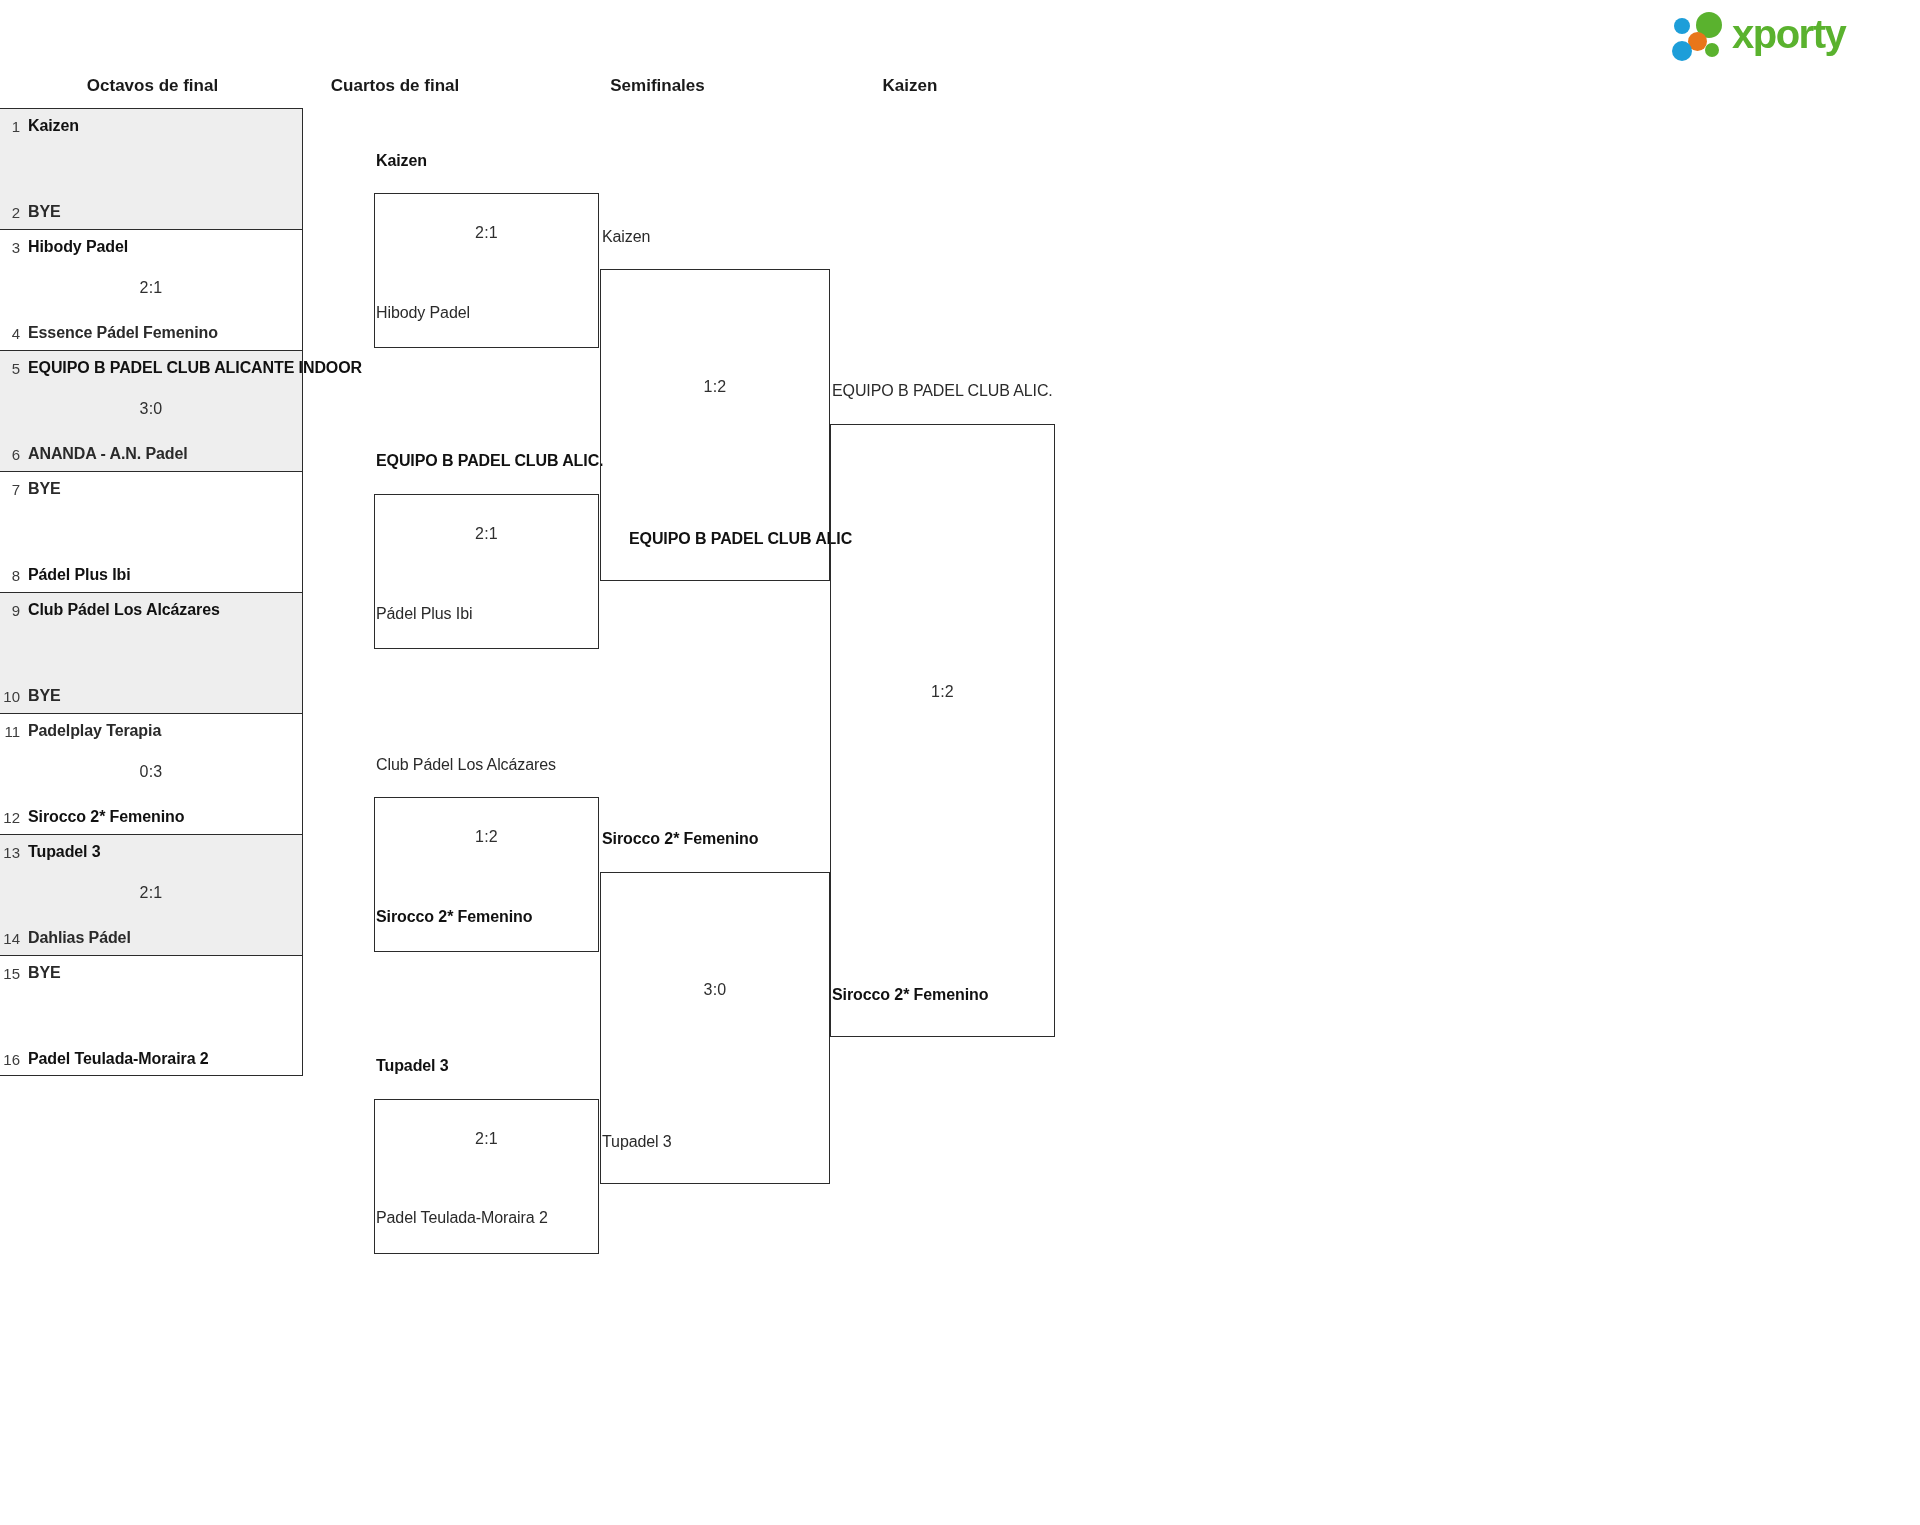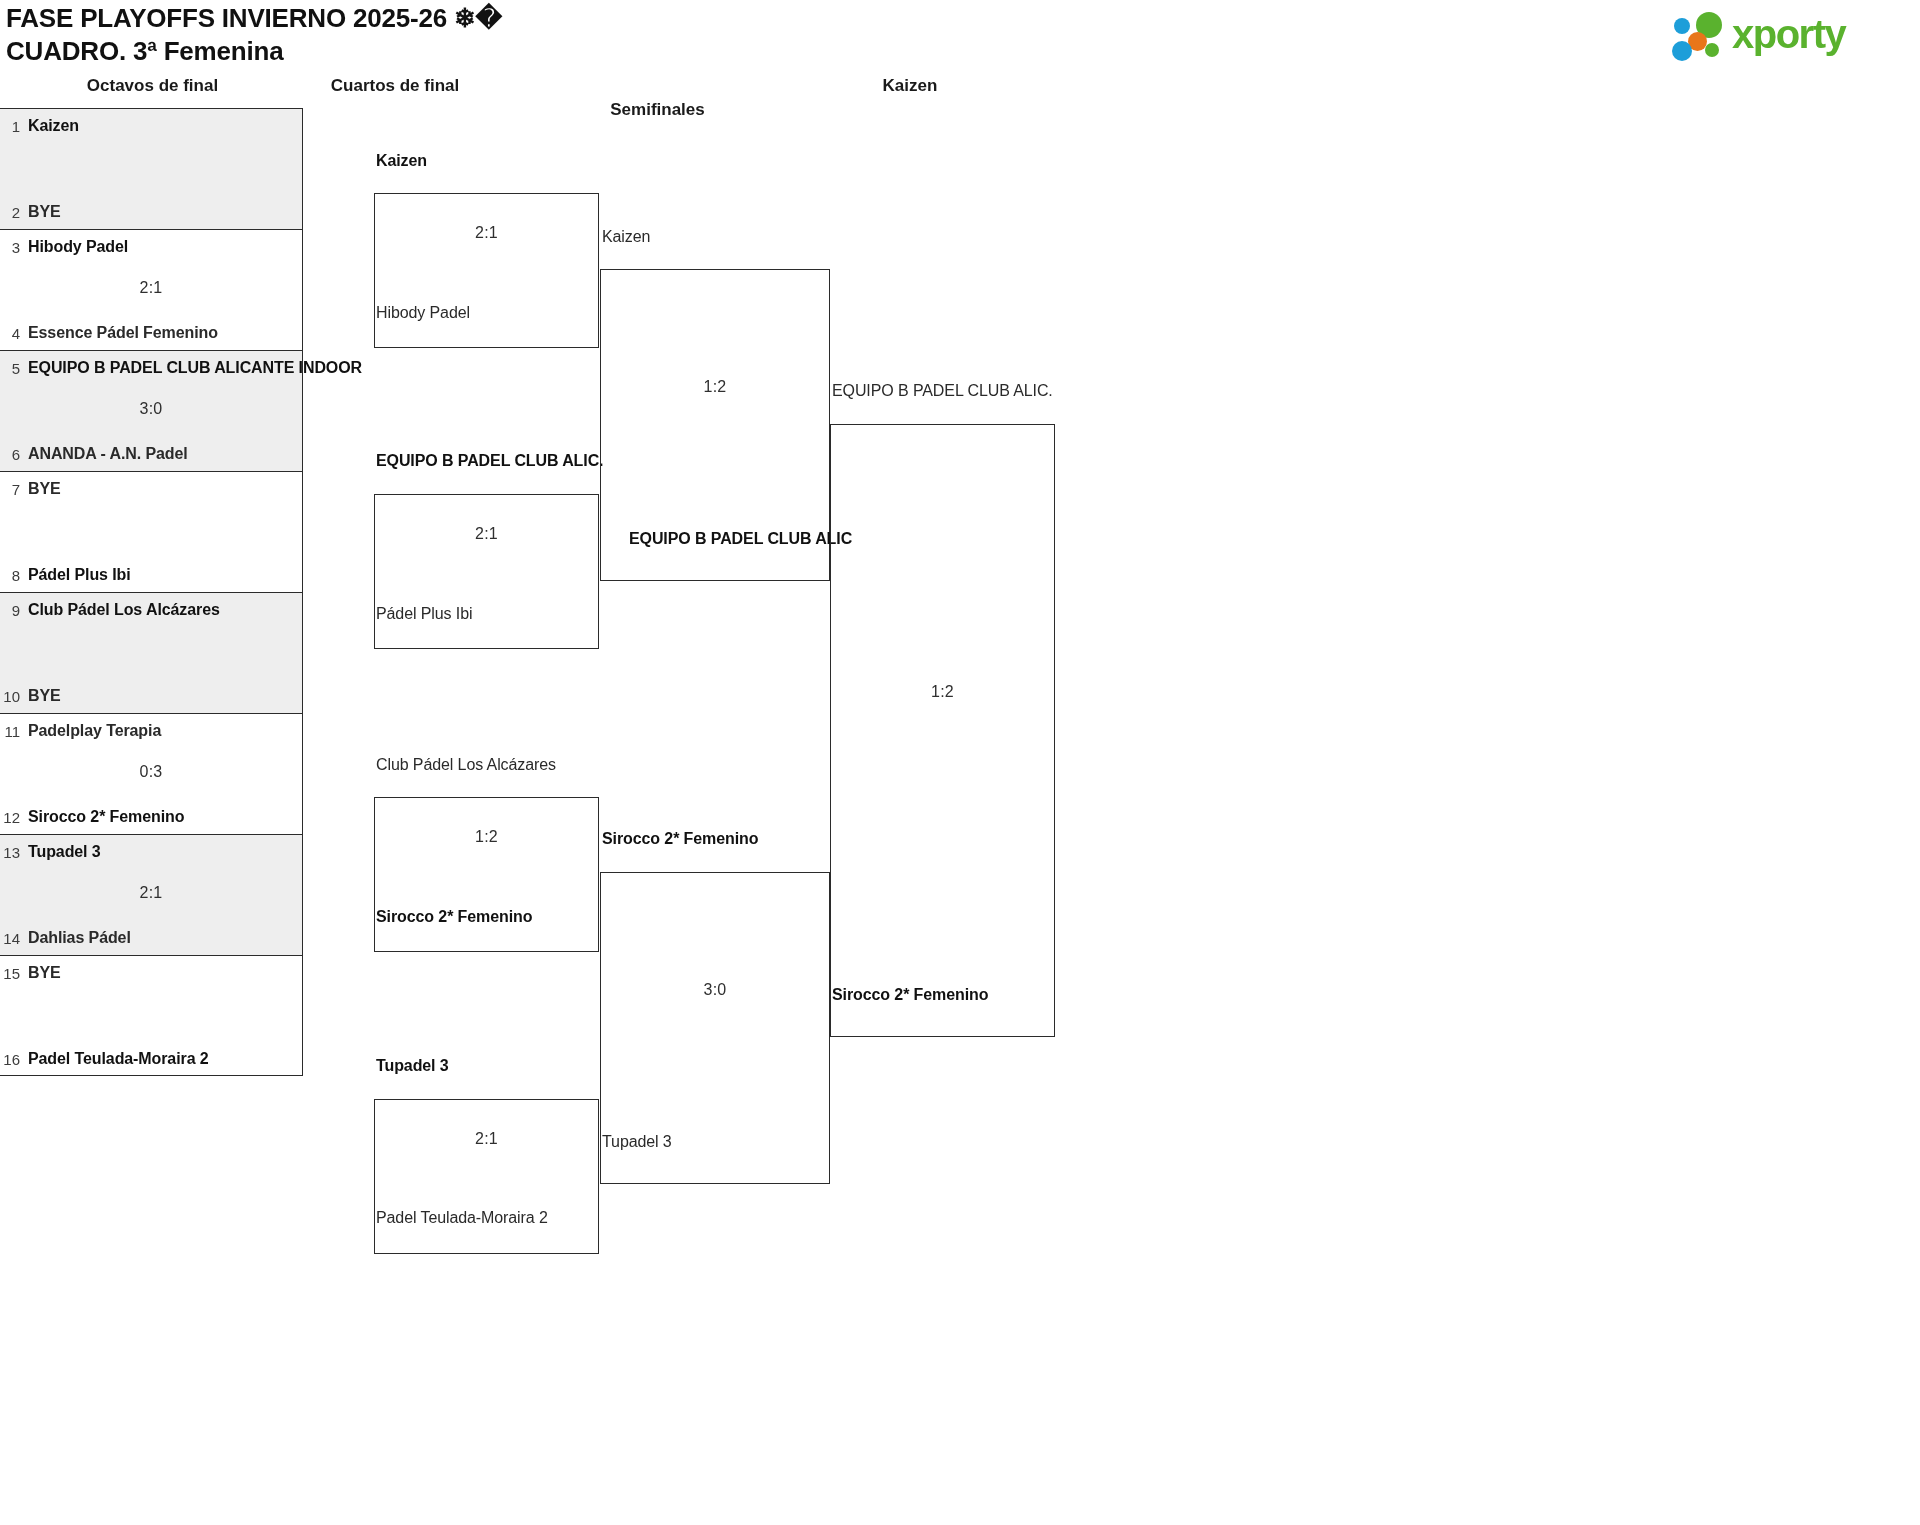--- a/index.html
+++ b/index.html
@@ -158,37 +158,35 @@
   .lbl.clip {
     overflow: hidden;
     text-overflow: clip;
   }
 </style>
 </head>
 <body>
 
 <div id="page">
 
-  <div id="header-title">FASE PLAYOFFS INVIERNO 2025-26 ❄�
-CUADRO. 3ª Femenina</div>
 
   <div id="logo">
     <div class="dots">
       <span class="dot dot-green-big"></span>
       <span class="dot dot-blue-top"></span>
       <span class="dot dot-orange"></span>
       <span class="dot dot-blue-big"></span>
       <span class="dot dot-green-small"></span>
     </div>
     <div class="word">xporty</div>
   </div>
 
   <div class="round-head" style="left:40px;  top:76px; width:225px;">Octavos de final</div>
   <div class="round-head" style="left:305px; top:76px; width:180px;">Cuartos de final</div>
-  <div class="round-head" style="left:590px; top:76px; width:135px;margin-top:24px;">Semifinales</div>
+  <div class="round-head" style="left:590px; top:76px; width:135px;">Semifinales</div>
   <div class="round-head" style="left:855px; top:76px; width:110px;">Kaizen</div>
 
   <div id="r1">
 
     <div class="r1-match shaded">
       <div class="r1-row top">
         <span class="r1-seed">1</span>
         <span class="r1-name win">Kaizen</span>
       </div>
       <div class="r1-score"></div>

